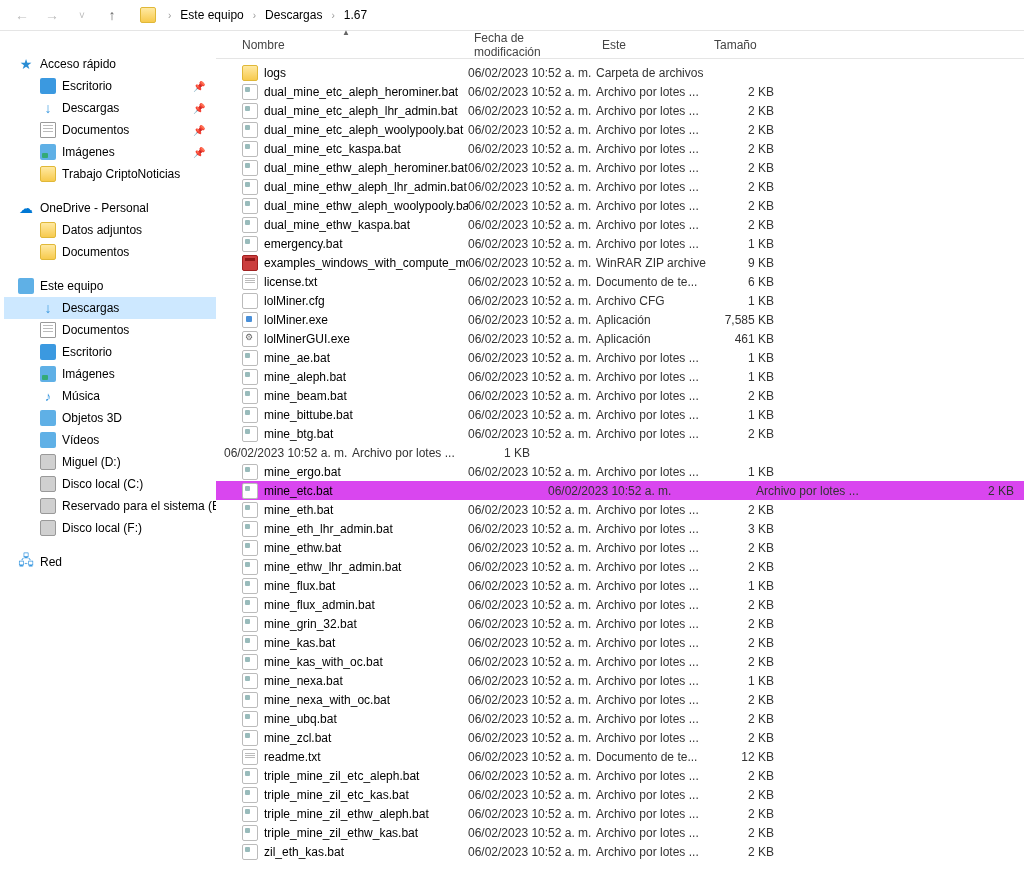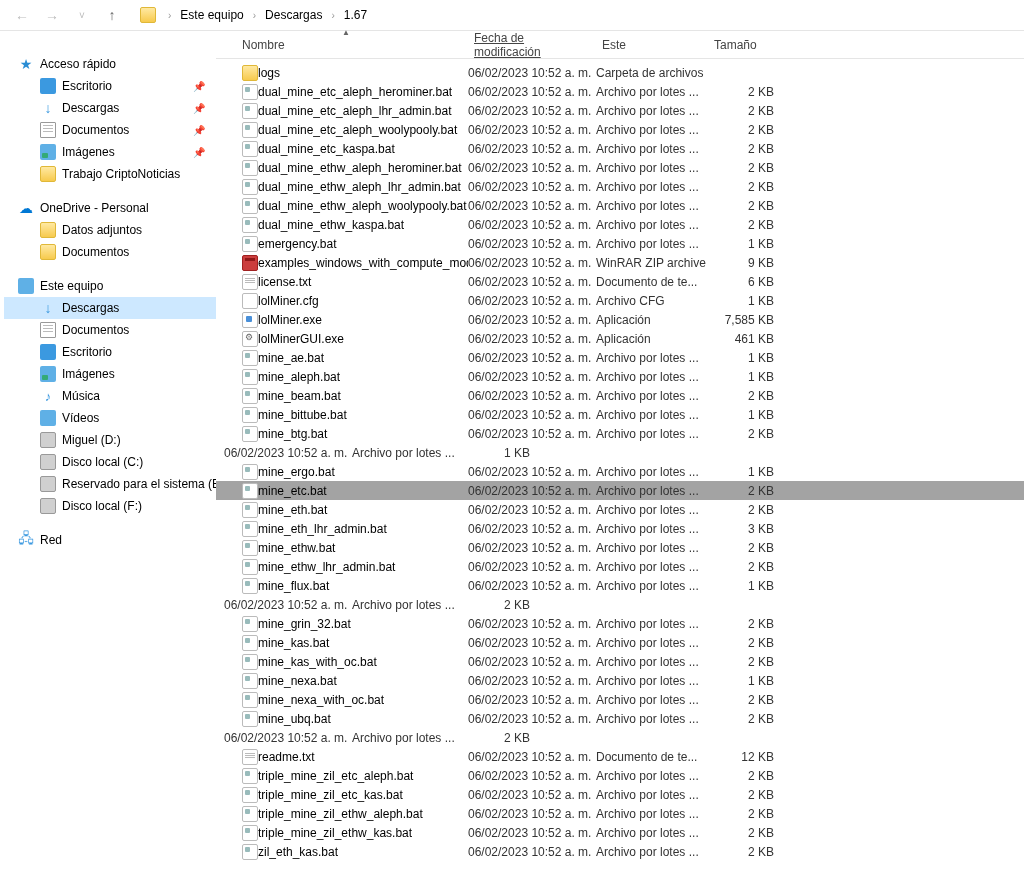--- a/index.html
+++ b/index.html
@@ -41,28 +41,28 @@
 .ico-disk { background: #d0d0d0; border: 1px solid #999; border-radius: 2px; }
 .ico-network { color: #3b99e0; font-size: 14px; }
 .ico-star { color: #2a8dd4; font-size: 14px; }
 
 .content { flex: 1; display: flex; flex-direction: column; }
 
 .colheader { display: flex; height: 28px; align-items: center; border-bottom: 1px solid #e5e5e5; padding-left: 8px; color: #444; }
 .colheader .col { padding: 0 6px; cursor: pointer; position: relative; }
 .colheader .sort-ind { position: absolute; top: -10px; left: 50%; transform: translateX(-50%); color: #666; font-size: 8px; }
 .col-name { width: 244px; padding-left: 18px !important; }
-.col-date { width: 128px; text-decoration: underline; }
+.col-date { width: 128px; }
 .col-type { width: 112px; }
 .col-size { width: 76px; text-align: left; }
 
 .filelist { flex: 1; overflow-y: auto; padding-top: 4px; }
 .row { display: flex; align-items: center; height: 19px; padding-left: 8px; cursor: pointer; }
-.row.selected { background: #a3a3a3; }
-.row .c-name { width: 244px; display: flex; align-items: center; padding-left: 18px; white-space: nowrap; overflow: hidden; text-overflow: ellipsis; }
+.row.selected { background: #d946ef; justify-content: space-between; }
+.row .c-name { width: 244px; display: flex; align-items: center; gap: 6px; padding-left: 18px; white-space: nowrap; overflow: hidden; text-overflow: ellipsis; }
 .row .c-date { width: 128px; color: #333; white-space: nowrap; }
 .row .c-type { width: 112px; color: #333; white-space: nowrap; overflow: hidden; text-overflow: ellipsis; }
 .row .c-size { width: 76px; text-align: right; color: #333; padding-right: 10px; }
 
 .fico { width: 16px; height: 16px; display: inline-flex; align-items: center; justify-content: center; flex-shrink: 0; border-radius: 2px; }
 .fico-folder { background: linear-gradient(#ffe9a2,#f7ca4d); border: 1px solid #e0b838; }
 .fico-bat { background: #fff; border: 1px solid #bbb; position: relative; }
 .fico-bat::after { content: ""; position: absolute; top: 2px; left: 2px; width: 5px; height: 5px; background: #9bb; border-radius: 1px; }
 .fico-txt { background: #fff; border: 1px solid #bbb; position: relative; }
 .fico-txt::after { content: ""; position: absolute; top: 3px; left: 2px; right: 2px; height: 1px; background: #bbb; box-shadow: 0 2px 0 #bbb, 0 4px 0 #bbb; }
@@ -166,20 +166,24 @@
           </div>
           <div class="tree-item child">
             <span class="ico ico-images"></span>
             <span class="label">Imágenes</span>
           </div>
           <div class="tree-item child">
             <span class="ico ico-music">♪</span>
             <span class="label">Música</span>
           </div>
           <div class="tree-item child">
+            <span class="ico ico-3d"></span>
+            <span class="label">Objetos 3D</span>
+          </div>
+          <div class="tree-item child">
             <span class="ico ico-video"></span>
             <span class="label">Vídeos</span>
           </div>
           <div class="tree-item child">
             <span class="ico ico-disk"></span>
             <span class="label">Miguel (D:)</span>
           </div>
           <div class="tree-item child">
             <span class="ico ico-disk"></span>
             <span class="label">Disco local (C:)</span>
@@ -457,20 +461,24 @@
         <div class="row">
           <div class="c-name">
             <span class="fico fico-bat"></span>
             <span>mine_flux.bat</span>
           </div>
           <div class="c-date">06/02/2023 10:52 a. m.</div>
           <div class="c-type">Archivo por lotes ...</div>
           <div class="c-size">1 KB</div>
         </div>
         <div class="row">
+          <div class="c-name">
+            <span class="fico fico-bat"></span>
+            <span>mine_flux_admin.bat</span>
+          </div>
           <div class="c-date">06/02/2023 10:52 a. m.</div>
           <div class="c-type">Archivo por lotes ...</div>
           <div class="c-size">2 KB</div>
         </div>
         <div class="row">
           <div class="c-name">
             <span class="fico fico-bat"></span>
             <span>mine_grin_32.bat</span>
           </div>
           <div class="c-date">06/02/2023 10:52 a. m.</div>
@@ -516,20 +524,24 @@
         <div class="row">
           <div class="c-name">
             <span class="fico fico-bat"></span>
             <span>mine_ubq.bat</span>
           </div>
           <div class="c-date">06/02/2023 10:52 a. m.</div>
           <div class="c-type">Archivo por lotes ...</div>
           <div class="c-size">2 KB</div>
         </div>
         <div class="row">
+          <div class="c-name">
+            <span class="fico fico-bat"></span>
+            <span>mine_zcl.bat</span>
+          </div>
           <div class="c-date">06/02/2023 10:52 a. m.</div>
           <div class="c-type">Archivo por lotes ...</div>
           <div class="c-size">2 KB</div>
         </div>
         <div class="row">
           <div class="c-name">
             <span class="fico fico-txt"></span>
             <span>readme.txt</span>
           </div>
           <div class="c-date">06/02/2023 10:52 a. m.</div>

